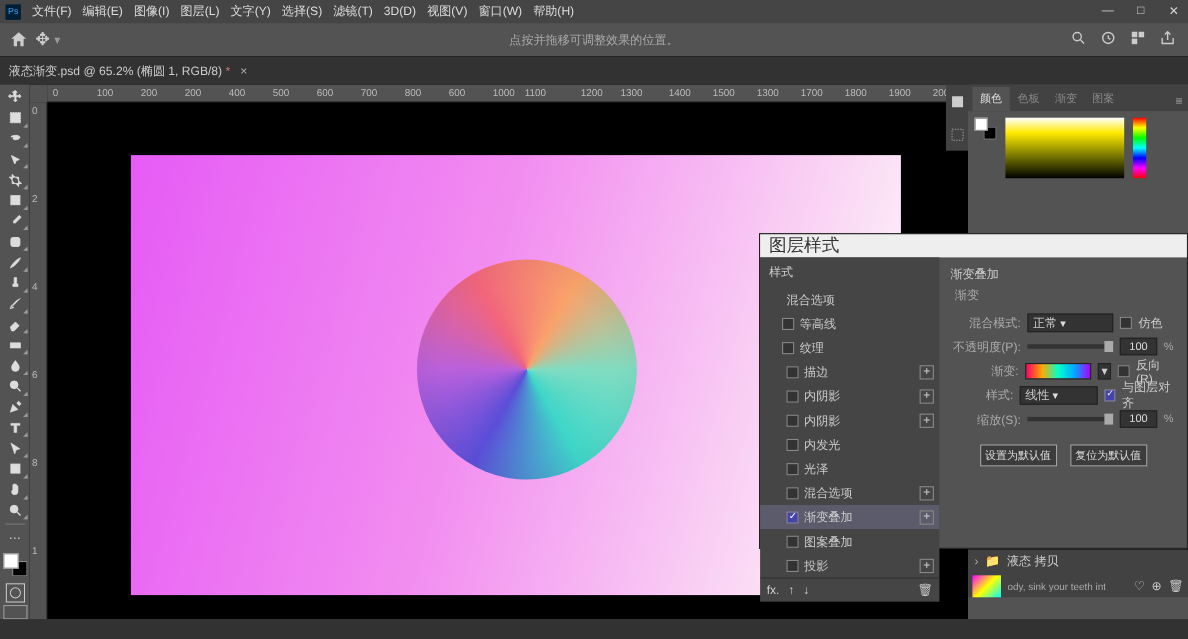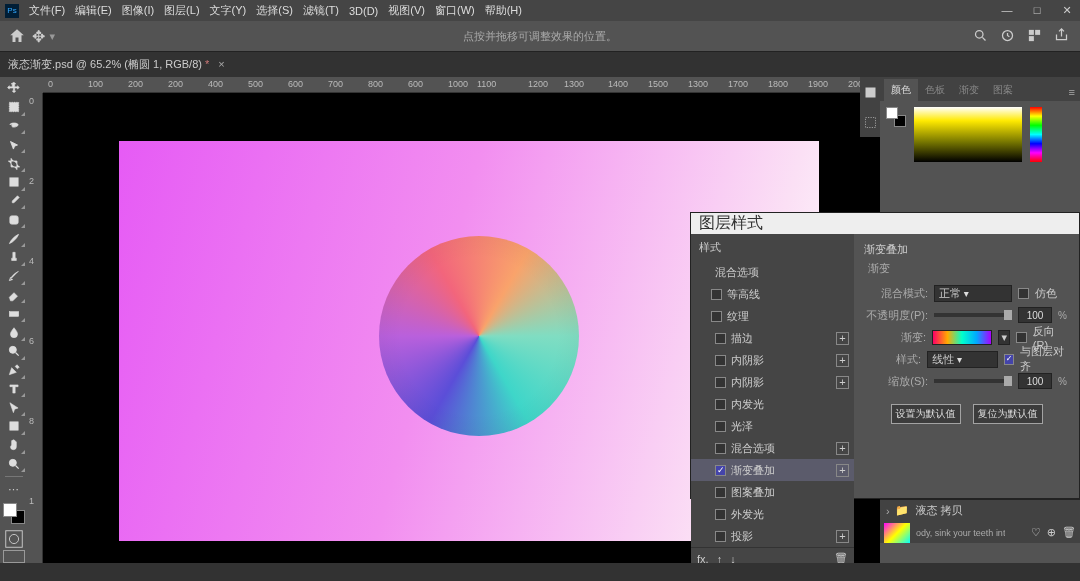--- a/index.html
+++ b/index.html
@@ -395,24 +395,20 @@
             <span class="cb checked"></span>
             <span>渐变叠加</span>
             <span class="plus">+</span>
           </div>
         <div class="row">
             <span class="cb"></span>
             <span>图案叠加</span>
           </div>
         <div class="row">
             <span class="cb"></span>
-            <span>外发光</span>
-          </div>
-        <div class="row">
-            <span class="cb"></span>
             <span>投影</span>
             <span class="plus">+</span>
           </div>
         <div style="flex:1"></div>
         <div class="ls-footer">
           <span>fx.</span>
           <span>↑</span>
           <span>↓</span>
           <span class="trash">🗑</span>
         </div>

